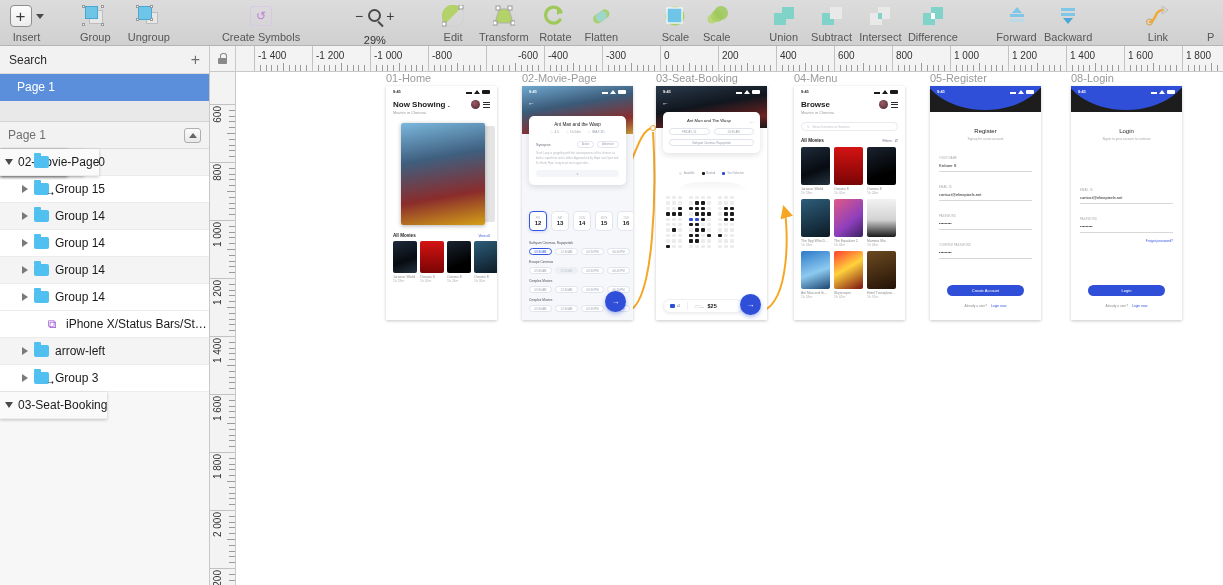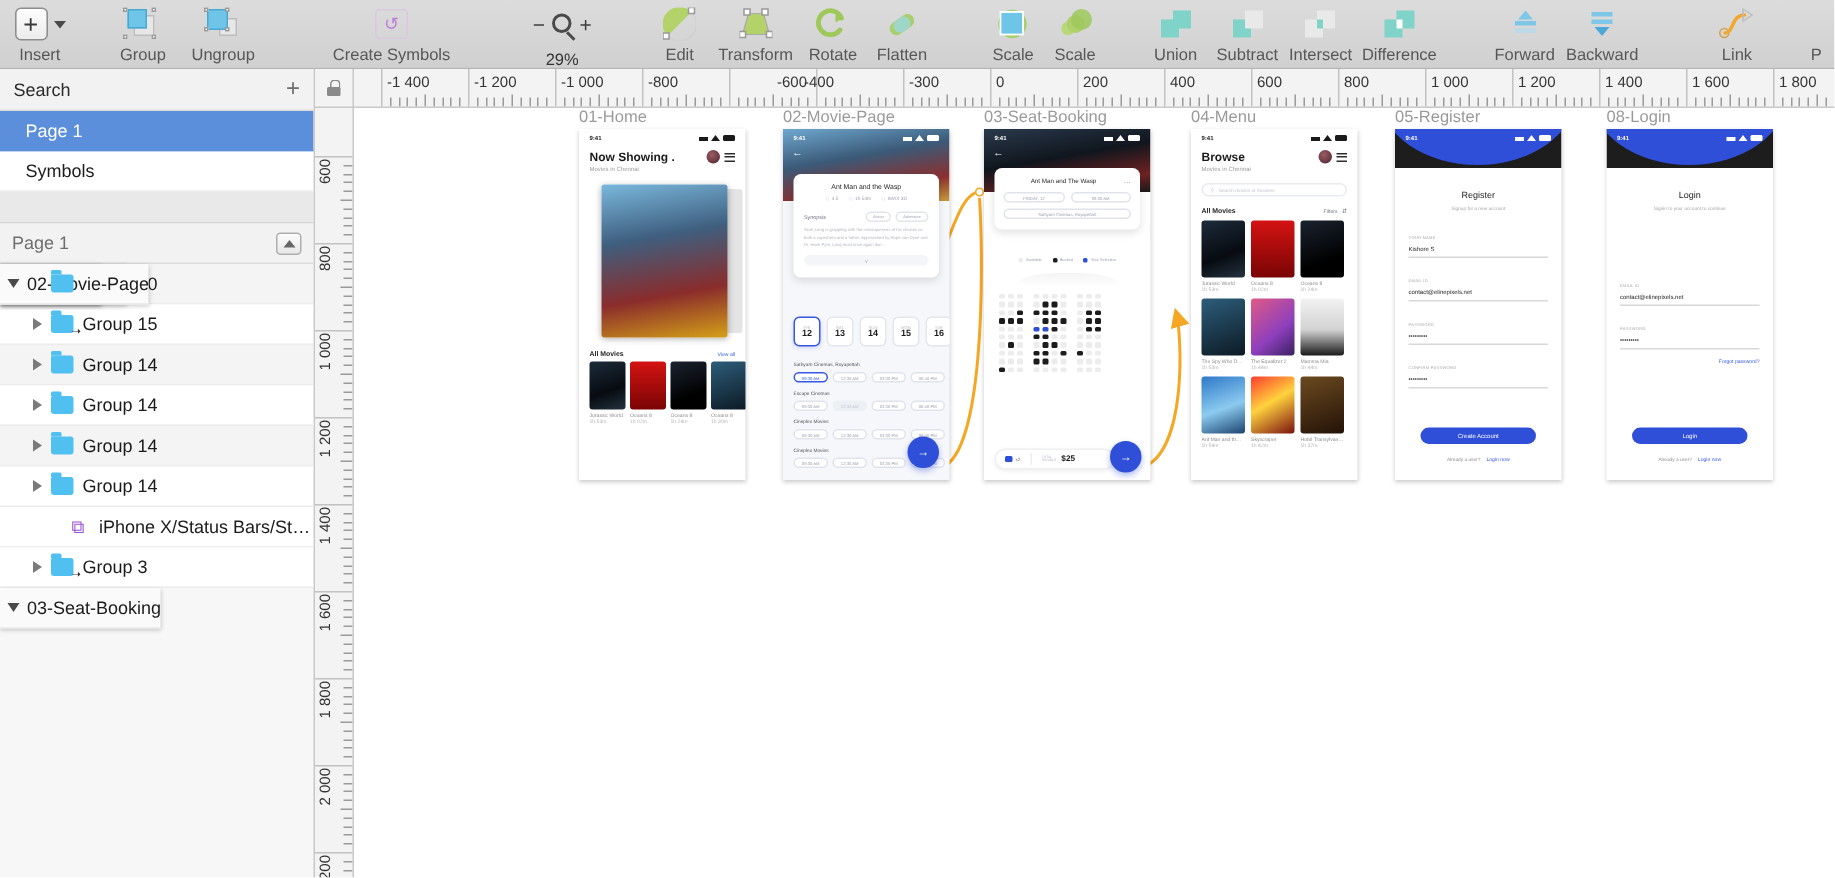--- a/index.html
+++ b/index.html
@@ -429,23 +429,20 @@
   <div class="left-panel">
 
     <div class="pages-header">
       <span class="ttl">Search</span>
       <span class="plus">+</span>
     </div>
 
     <div class="page-row sel">
       <span>Page 1</span>
     </div>
-    <div class="page-row">
-      <span>Symbols</span>
-    </div>
     <div class="pages-gap"></div>
 
     <div class="layer-title-row">
       <span class="lt">Page 1</span>
       <span class="mini-btn">
           <i class="tri"></i>
         </span>
     </div>
 
     <div id="layer-list">
@@ -514,20 +511,27 @@
           <span class="disc" style="margin-left: 16px;">
             <i class="tri-r"></i>
           </span>
           <span class="folder"></span>
           <span class="lname">Group 14</span>
         </div>
         <div class="layer-row">
           <span class="disc" style="margin-left: 16px;"></span>
           <span class="sym-ico" style="margin-left: 10px;">⧉</span>
           <span class="lname">iPhone X/Status Bars/Sta…</span>
+        </div>
+        <div class="layer-row alt">
+          <span class="disc" style="margin-left: 16px;">
+            <i class="tri-r"></i>
+          </span>
+          <span class="folder"></span>
+          <span class="lname">arrow-left</span>
         </div>
         <div class="layer-row">
           <span class="disc" style="margin-left: 16px;">
             <i class="tri-r"></i>
           </span>
           <span class="folder">
             <span class="lnk-badge">➝</span>
           </span>
           <span class="lname">Group 3</span>
         </div>
@@ -594,21 +598,21 @@
       <div class="htick" style="left: 255.8px; height: 6px;"></div>
       <div class="htick" style="left: 261.6px; height: 6px;"></div>
       <div class="htick" style="left: 267.4px; height: 6px;"></div>
       <div class="htick" style="left: 273.2px; height: 6px;"></div>
       <div class="htick" style="left: 279px; height: 8px;"></div>
       <div class="htick" style="left: 284.8px; height: 6px;"></div>
       <div class="htick" style="left: 290.6px; height: 6px;"></div>
       <div class="htick" style="left: 296.4px; height: 6px;"></div>
       <div class="htick" style="left: 302.2px; height: 6px;"></div>
       <div class="hmajor" style="left: 308px;"></div>
-      <div class="hlabel" style="left: 300px;">-400</div>
+      <div class="hlabel" style="left: 312px;">-400</div>
       <div class="htick" style="left: 313.8px; height: 6px;"></div>
       <div class="htick" style="left: 319.6px; height: 6px;"></div>
       <div class="htick" style="left: 325.4px; height: 6px;"></div>
       <div class="htick" style="left: 331.2px; height: 6px;"></div>
       <div class="htick" style="left: 337px; height: 8px;"></div>
       <div class="htick" style="left: 342.8px; height: 6px;"></div>
       <div class="htick" style="left: 348.6px; height: 6px;"></div>
       <div class="htick" style="left: 354.4px; height: 6px;"></div>
       <div class="htick" style="left: 360.2px; height: 6px;"></div>
       <div class="hmajor" style="left: 366px;"></div>

